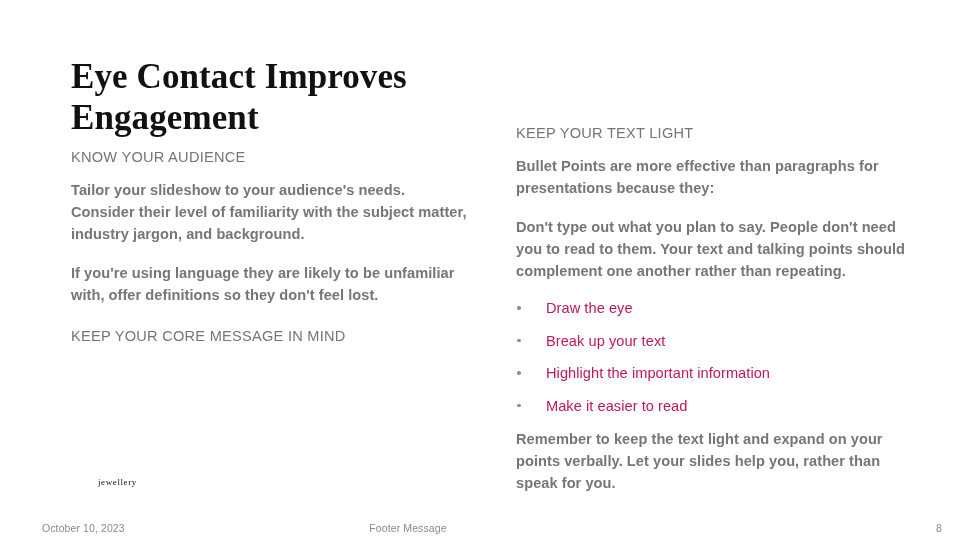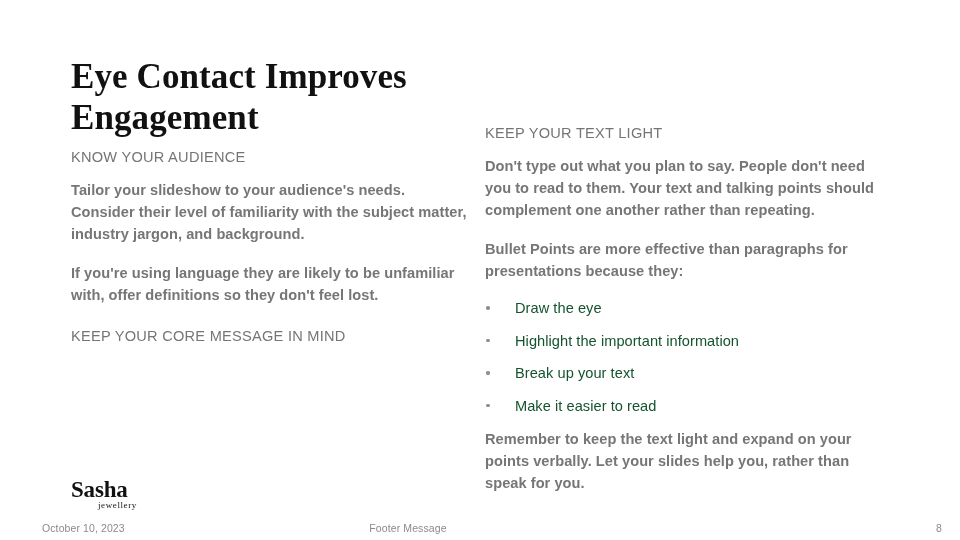--- a/index.html
+++ b/index.html
@@ -42,21 +42,21 @@
     position: absolute;
     left: 0;
     top: 124px;
     width: 960px;
   }
   .col {
     position: absolute;
     top: 0;
   }
   .col-left  { left: 71px;  width: 400px; margin-top: 24px; }
-  .col-right { left: 485px; width: 404px; }
+  .col-right { left: 516px; width: 404px; }
 
   .sec-heading {
     font-size: 14.6px;
     line-height: 18px;
     color: #757575;
     letter-spacing: 0.25px;
     margin: 0 0 13px 0;
     font-weight: 400;
   }
 
@@ -75,21 +75,21 @@
   
   .bullets {
     list-style: none;
     margin: 4px 0 12px 0;
     padding: 0;
   }
   .bullet-item {
     position: relative;
     font-size: 14.6px;
     line-height: 19.6px;
-    color: #14532d;
+    color: #be185d;
     padding-left: 30px;
     margin-bottom: 13px;
     letter-spacing: 0.05px;
   }
   .bullet-item:last-child { margin-bottom: 12px; }
   .bullet-dot {
     position: absolute;
     left: 1px;
     top: 7px;
     width: 3.6px;
@@ -186,51 +186,50 @@
       <div class="gap-before">
         <div class="sec-heading">KEEP YOUR CORE MESSAGE IN MIND</div>
       </div>
 
     </div>
 
     <div class="col col-right">
 
       <div>
         <div class="sec-heading">KEEP YOUR TEXT LIGHT</div>
+        <p class="para">Bullet Points are more effective than paragraphs for presentations because they:</p>
         <p class="para">Don't type out what you plan to say. People don't need you to read to them. Your text and talking points should complement one another rather than repeating.</p>
-        <p class="para">Bullet Points are more effective than paragraphs for presentations because they:</p>
 
         <ul class="bullets">
           <li class="bullet-item">
             <span class="bullet-dot"></span>
             <span>Draw the eye</span>
           </li>
           <li class="bullet-item">
             <span class="bullet-dot"></span>
+            <span>Break up your text</span>
+          </li>
+          <li class="bullet-item">
+            <span class="bullet-dot"></span>
             <span>Highlight the important information</span>
-          </li>
-          <li class="bullet-item">
-            <span class="bullet-dot"></span>
-            <span>Break up your text</span>
           </li>
           <li class="bullet-item">
             <span class="bullet-dot"></span>
             <span>Make it easier to read</span>
           </li>
         </ul>
 
         <p class="para">Remember to keep the text light and expand on your points verbally. Let your slides help you, rather than speak for you.</p>
       </div>
 
     </div>
 
   </div>
 
   <div class="logo">
-    <span class="logo-main">Sasha</span>
     <span class="logo-sub">jewellery</span>
   </div>
 
   <div class="footer">
     <span class="footer-date">October 10, 2023</span>
     <span class="footer-message">Footer Message</span>
     <span class="footer-page">8</span>
   </div>
 
 </div>

